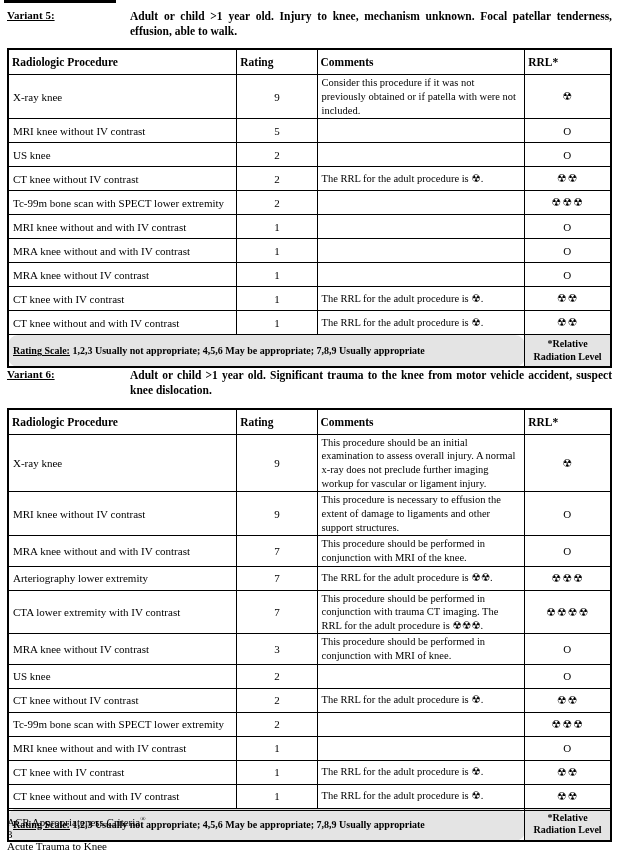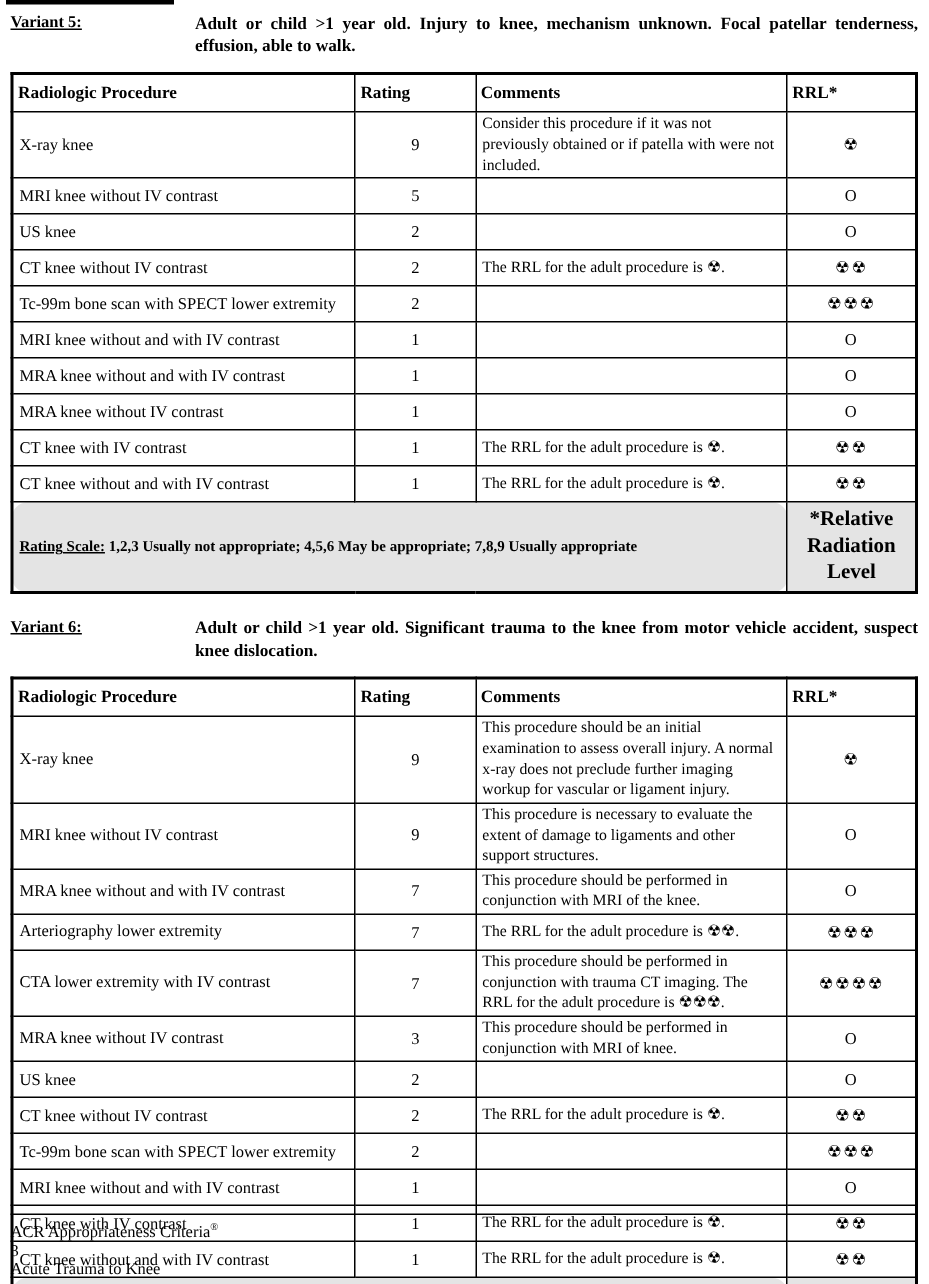--- a/index.html
+++ b/index.html
@@ -21,21 +21,21 @@
     top: 0;
     width: 112px;
     height: 3px;
     background: #000;
   }
   .variant-block {
     display: flex;
     margin: 0 7px;
   }
   .variant-block.v5 { padding-top: 9px; }
-  .variant-block.v6 { padding-top: 16px; }
+  .variant-block.v6 { padding-top: 0; }
   .variant-label {
     width: 123px;
     flex: 0 0 123px;
     font-weight: bold;
     font-size: 11px;
     text-decoration: underline;
   }
   .variant-desc {
     flex: 1;
     font-weight: bold;
@@ -90,21 +90,21 @@
   td.scale-cell {
     background: #e4e4e4;
     font-size: 10px;
     font-weight: bold;
     padding: 4px 4px;
     border-radius: 10px;
   }
   .scale-label { text-decoration: underline; }
   td.scale-rrl-note {
     background: #e4e4e4;
-    font-size: 14px;
+    font-size: 10px;
     font-weight: bold;
     text-align: center;
     padding: 3px 2px;
     line-height: 1.25;
   }
   .page-footer {
     position: absolute;
     left: 7px;
     right: 7px;
     bottom: 4px;
@@ -240,21 +240,21 @@
   <tbody>
     <tr class="row-pad">
       <td class="cell-proc">X-ray knee</td>
       <td class="cell-rating">9</td>
       <td class="cell-comment">This procedure should be an initial examination to assess overall injury. A normal x-ray does not preclude further imaging workup for vascular or ligament injury.</td>
       <td class="cell-rrl">☢</td>
     </tr>
     <tr class="row-pad">
       <td class="cell-proc">MRI knee without IV contrast</td>
       <td class="cell-rating">9</td>
-      <td class="cell-comment">This procedure is necessary to evaluate the extent of damage to ligaments and other support structures.</td>
+      <td class="cell-comment">This procedure is necessary to effusion the extent of damage to ligaments and other support structures.</td>
       <td class="cell-rrl">O</td>
     </tr>
     <tr class="row-pad">
       <td class="cell-proc">MRA knee without and with IV contrast</td>
       <td class="cell-rating">7</td>
       <td class="cell-comment">This procedure should be performed in conjunction with MRI of the knee.</td>
       <td class="cell-rrl">O</td>
     </tr>
     <tr class="row-pad">
       <td class="cell-proc">Arteriography lower extremity</td>

